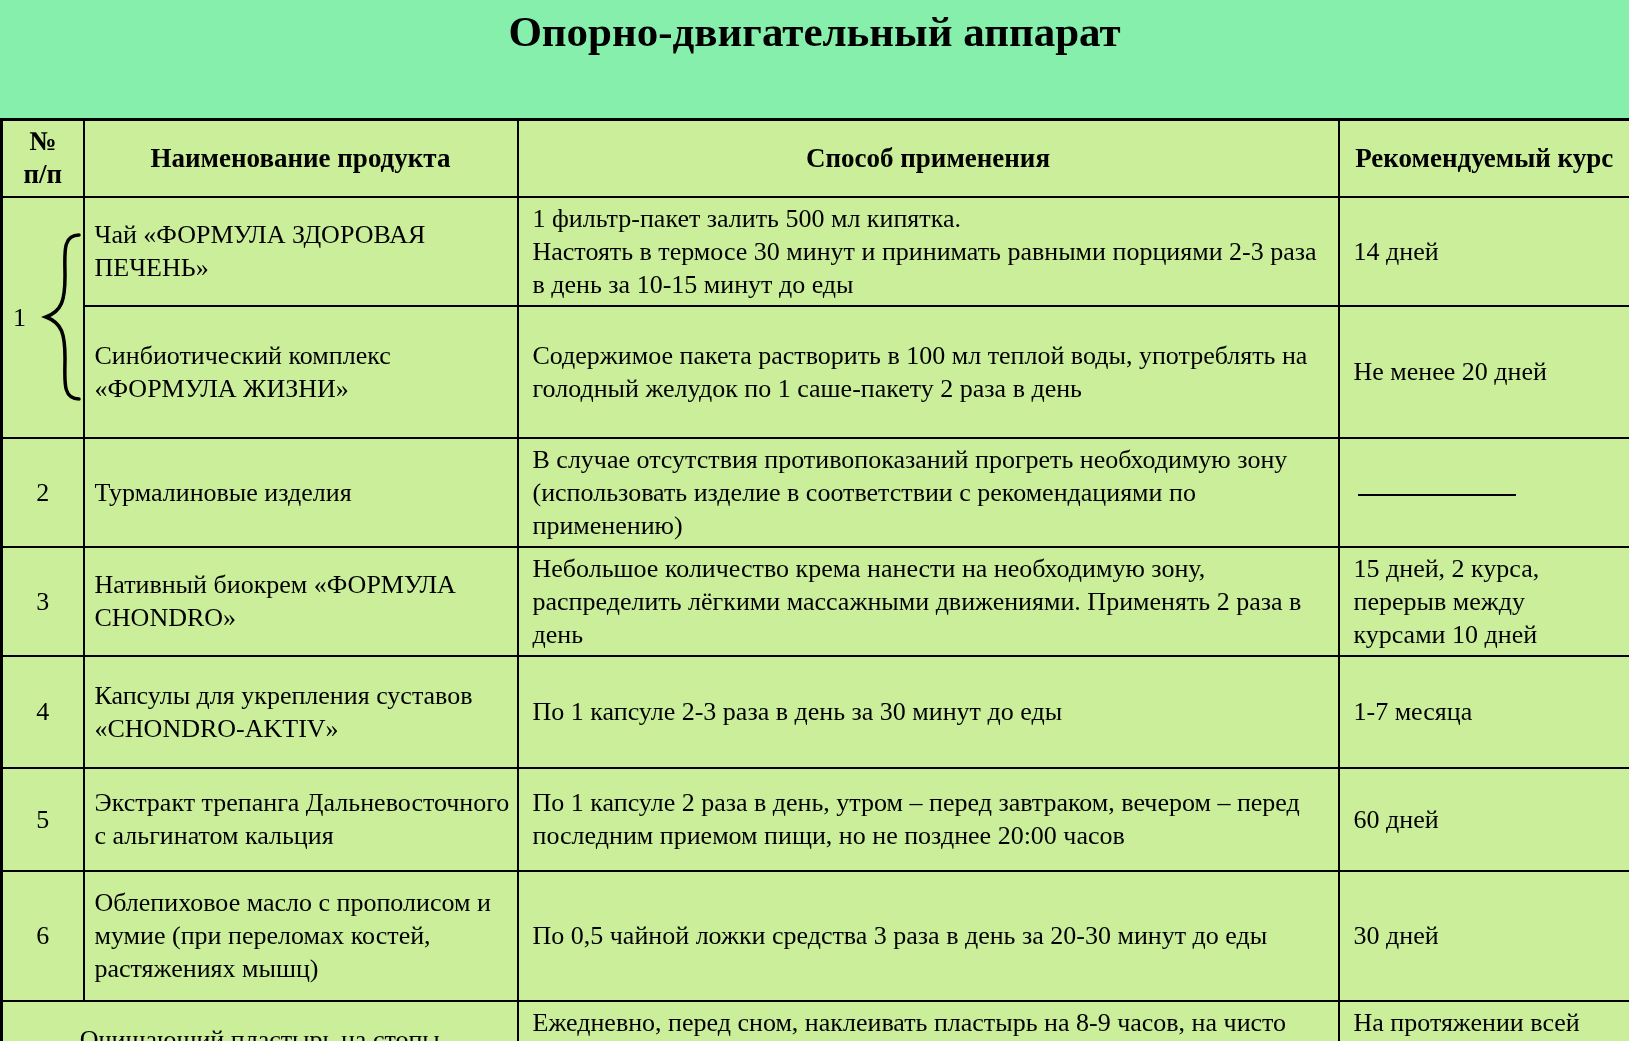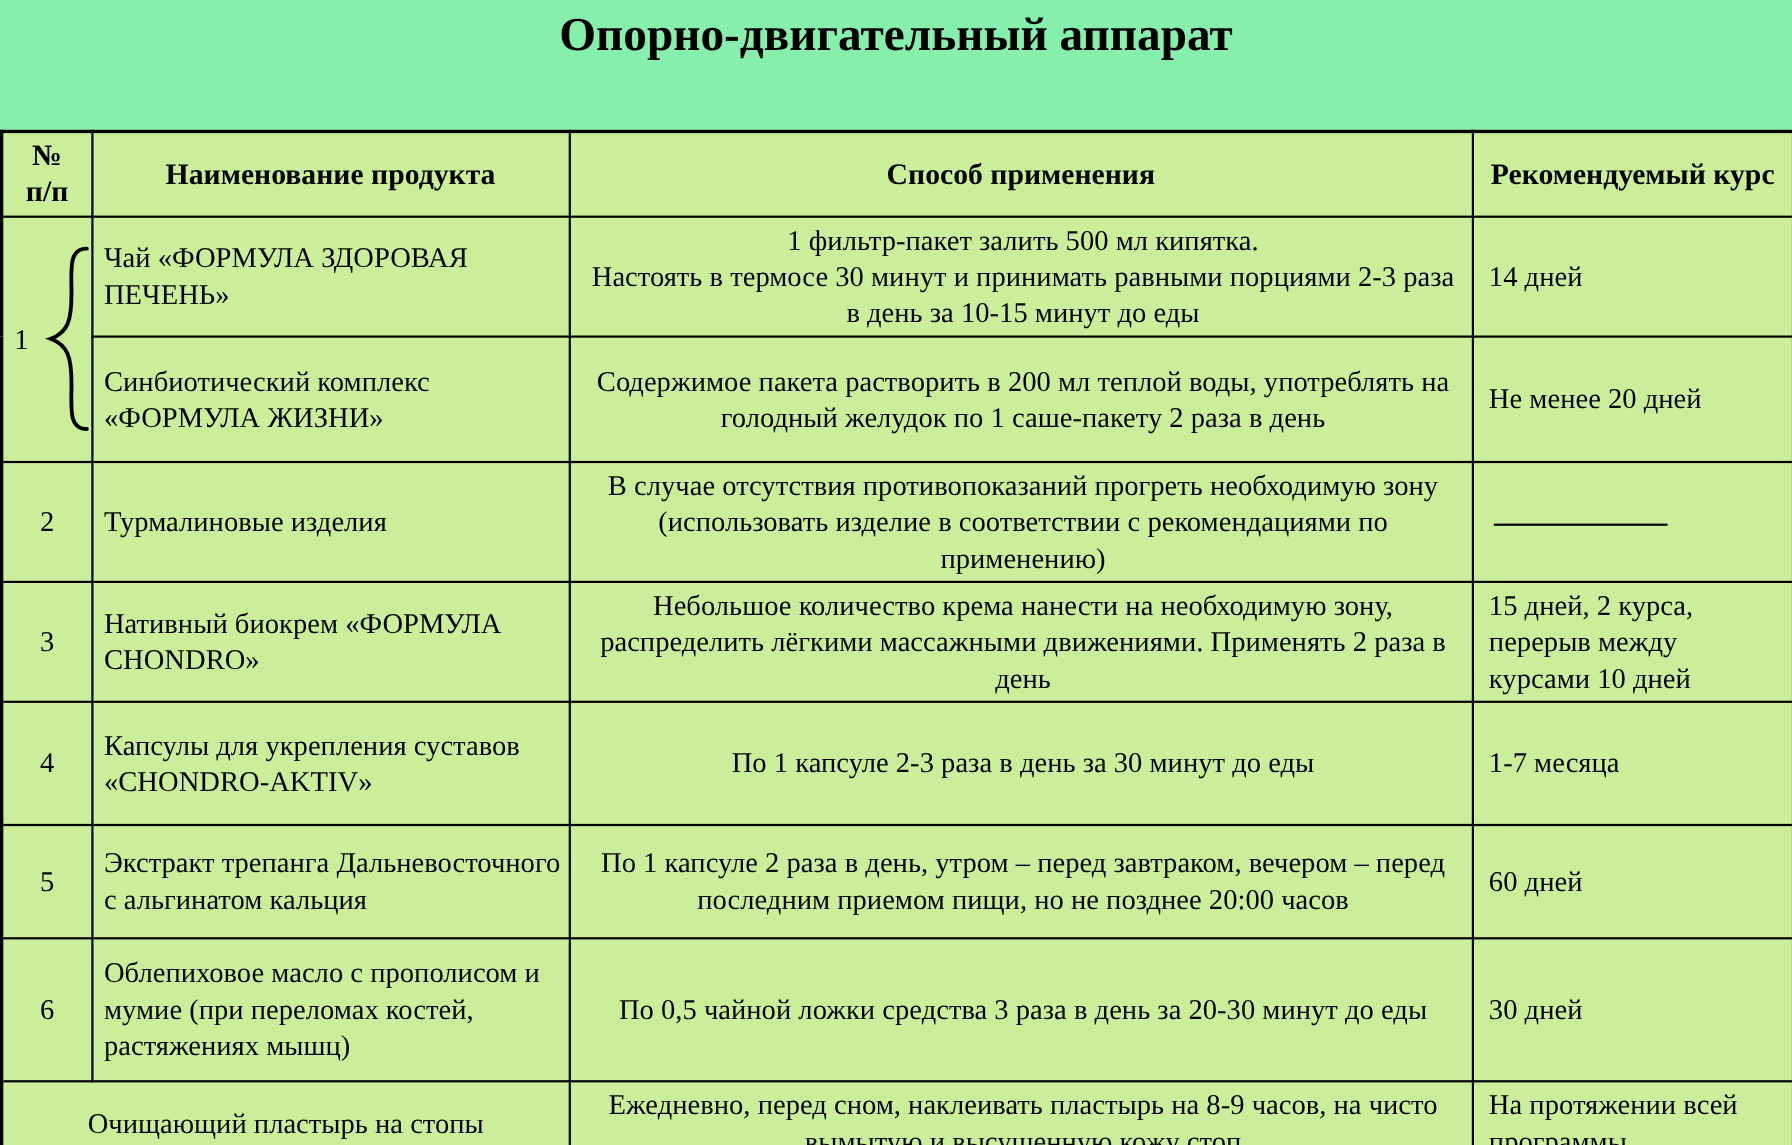--- a/index.html
+++ b/index.html
@@ -44,21 +44,21 @@
   }
   th {
     font-weight:bold;
     text-align:center;
     font-size:27px;
     white-space:pre-line;
     padding:2px 6px;
   }
   td.numcell { text-align:center; padding:2px; }
   td.name  { text-align:left; padding-right:6px; }
-  td.method{ text-align:center; padding-left:14px; }
+  td.method{ text-align:left; padding-left:14px; }
   td.method.pre { white-space:pre-line; }
   td.course{ text-align:left; padding-left:14px; padding-right:12px; }
   td.footname { text-align:center; }
   .group-inner {
     display:flex; align-items:center;
     height:204px; padding-left:8px;
   }
   .group-inner .num { font-size:26px; }
   .group-inner svg.brace { margin-left:auto; margin-right:-2px; display:block; }
   .blank-line {
@@ -99,23 +99,23 @@
           <path d="M46 4 C29 4 32 23 32 45 C32 69 29 80 13 86 C29 92 32 103 32 127 C32 149 29 168 46 168" fill="none" stroke="#000" stroke-width="3.5" stroke-linecap="round"></path>
         </svg>
       </div>
     </td>
     <td class="name">Чай «ФОРМУЛА ЗДОРОВАЯ ПЕЧЕНЬ»</td>
     <td class="method pre">1 фильтр-пакет залить 500 мл кипятка.
 Настоять в термосе 30 минут и принимать равными порциями 2-3 раза в день за 10-15 минут до еды</td>
     <td class="course">14 дней</td>
   </tr>
 
-  <tr style="height:114px">
+  <tr style="height:132px">
     <td class="name">Синбиотический комплекс «ФОРМУЛА ЖИЗНИ»</td>
-    <td class="method">Содержимое пакета растворить в 200 мл теплой воды, употреблять на голодный желудок по 1 саше-пакету 2 раза в день</td>
+    <td class="method">Содержимое пакета растворить в 100 мл теплой воды, употреблять на голодный желудок по 1 саше-пакету 2 раза в день</td>
     <td class="course">Не менее 20 дней</td>
   </tr>
 
   <tr style="height:105px">
     <td class="numcell">2</td>
     <td class="name">Турмалиновые изделия</td>
     <td class="method">В случае отсутствия противопоказаний прогреть необходимую зону (использовать изделие в соответствии с рекомендациями по применению)</td>
     <td class="course">
       <div class="blank-line"></div>
     </td>

